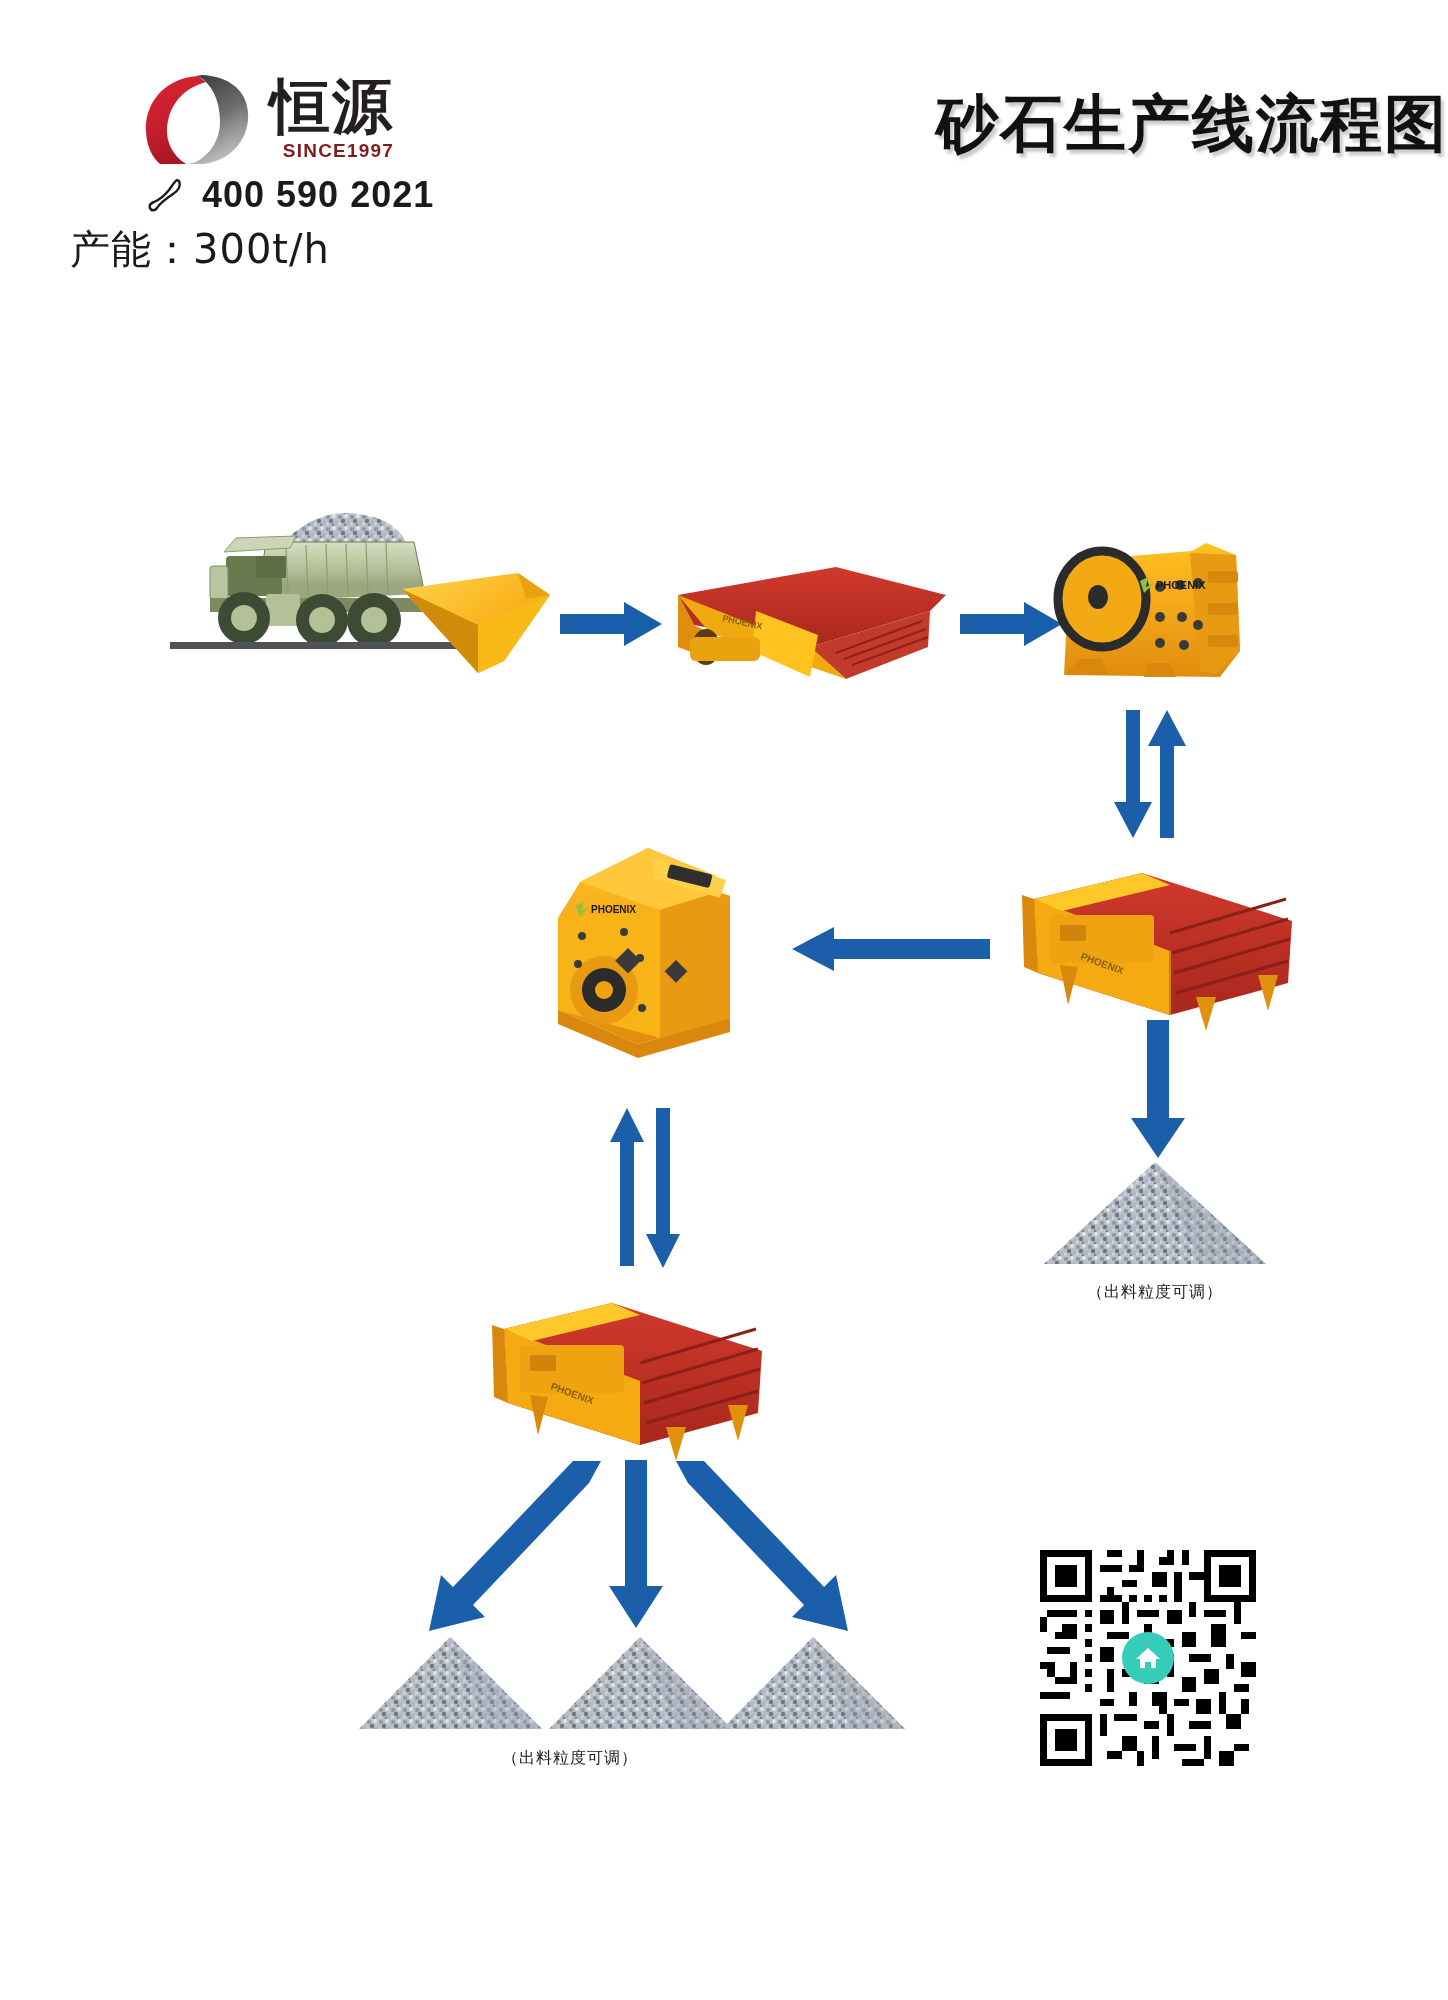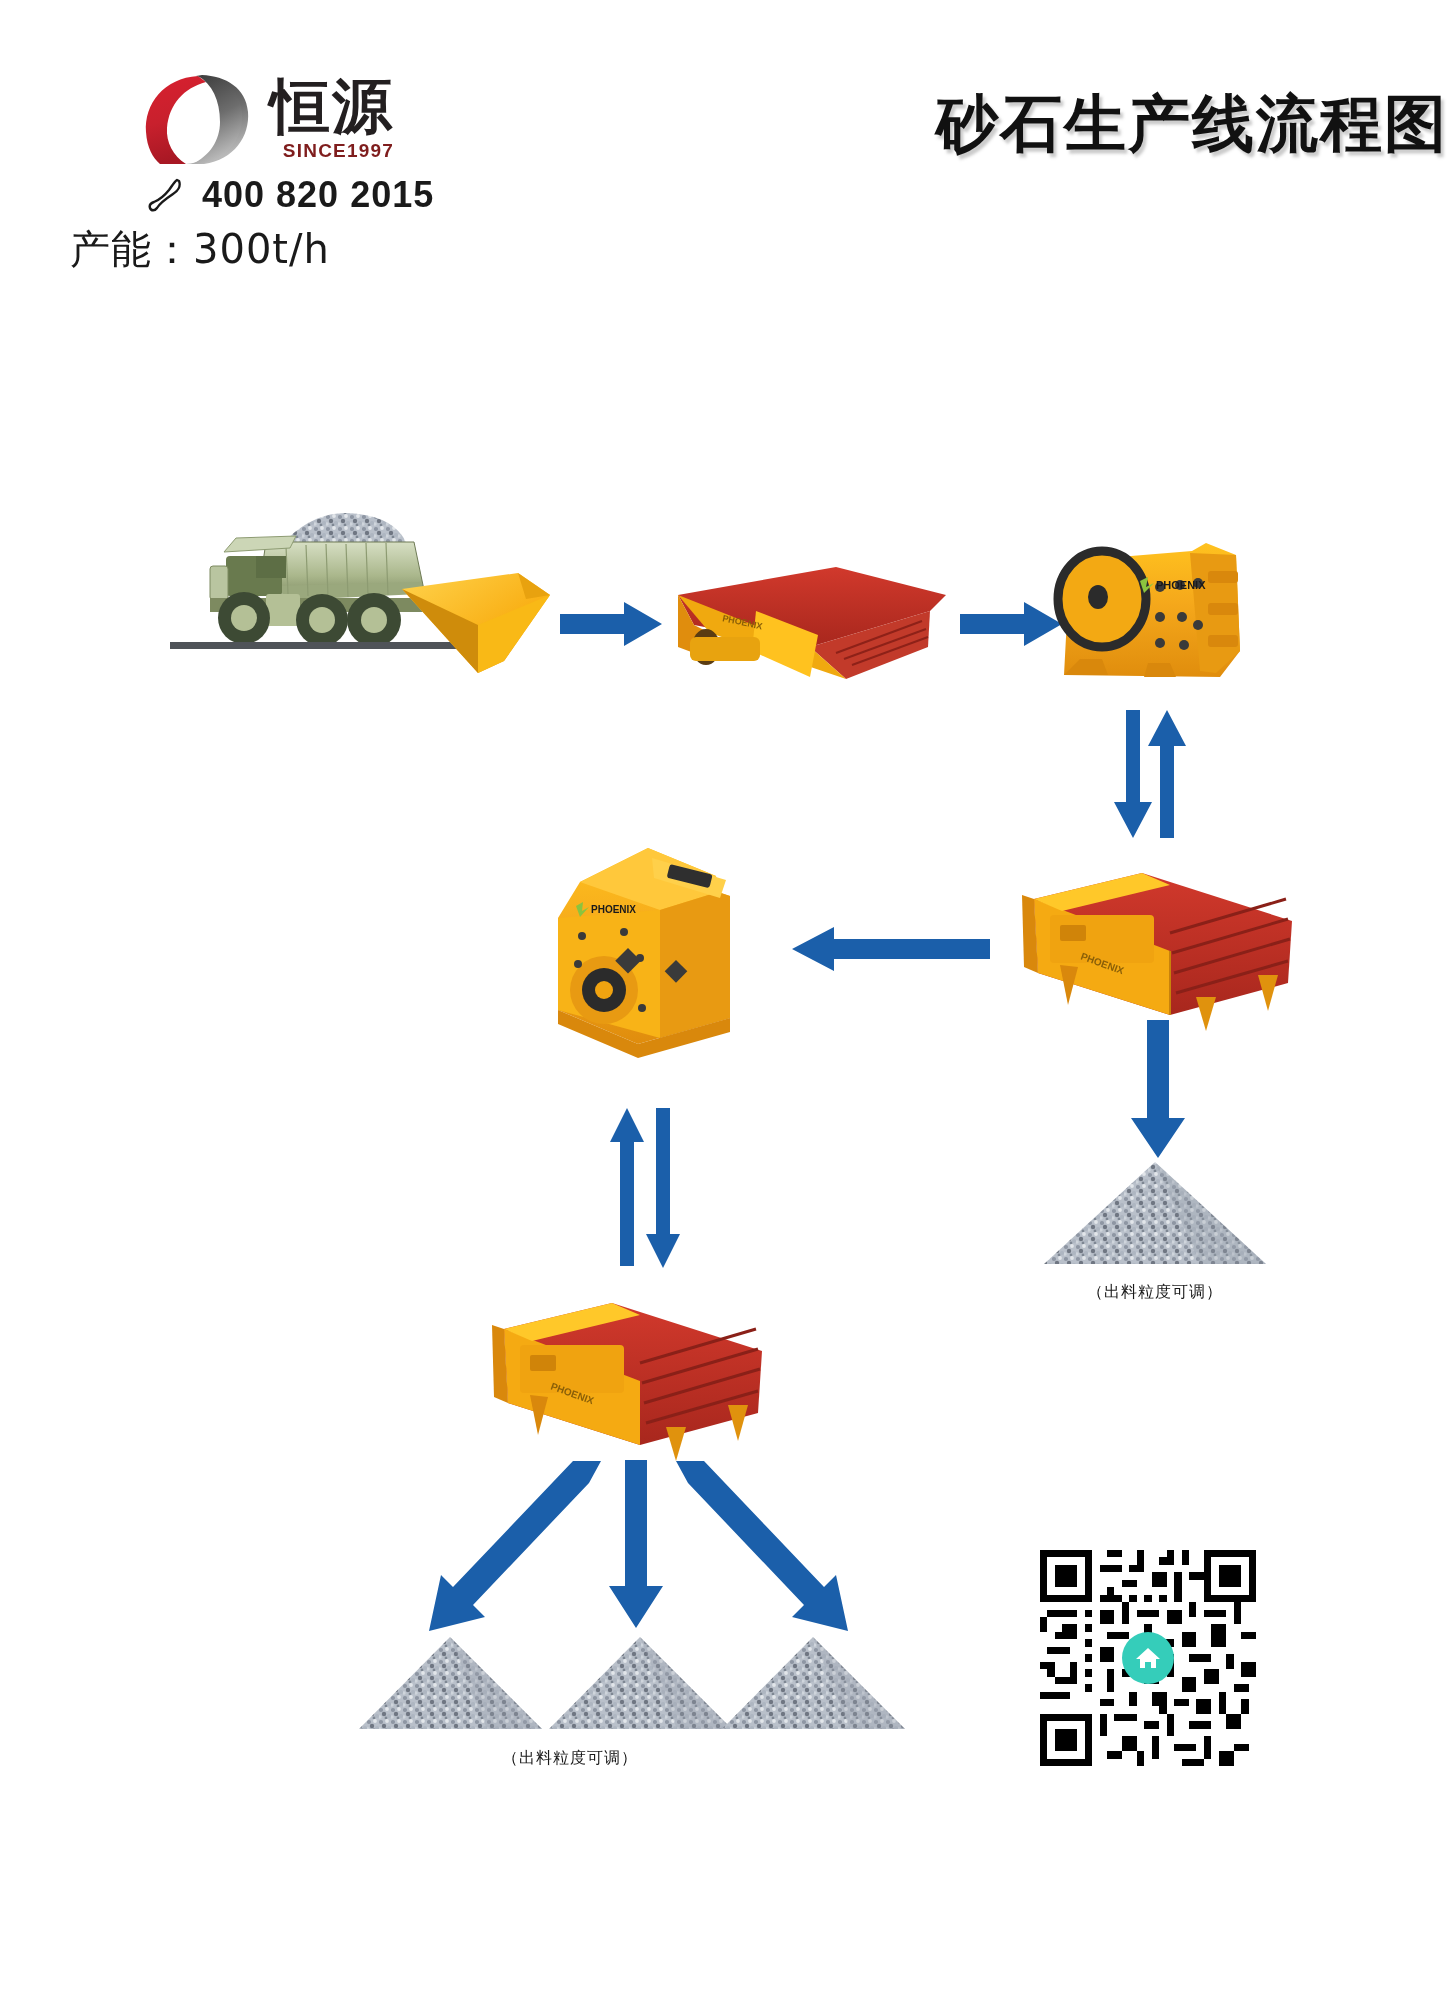--- a/index.html
+++ b/index.html
@@ -102,21 +102,21 @@
       <div class="brand-since">SINCE1997</div>
     </div>
 
     <div class="phone-row">
       <span class="phone-icon">
         <svg width="40" height="40" viewBox="0 0 40 40">
           <path d="M31 6 C33 11 30 16 25 19 C19 23 12 28 9 33 C7 36 3 36 2 33 C1 30 3 28 6 27
                    C11 25 17 20 21 15 C24 11 26 7 29 5 Z" fill="none" stroke="#1a1a1a" stroke-width="2.4" stroke-linejoin="round"></path>
         </svg>
       </span>
-      <span class="phone-num">400 820 2015</span>
+      <span class="phone-num">400 590 2021</span>
     </div>
   </div>
 
   <div class="main-title">砂石生产线流程图</div>
 
   <div class="specs">
     <div class="spec-line">产能：300t/h</div>
   </div>
 
   <svg width="0" height="0" style="position:absolute">

